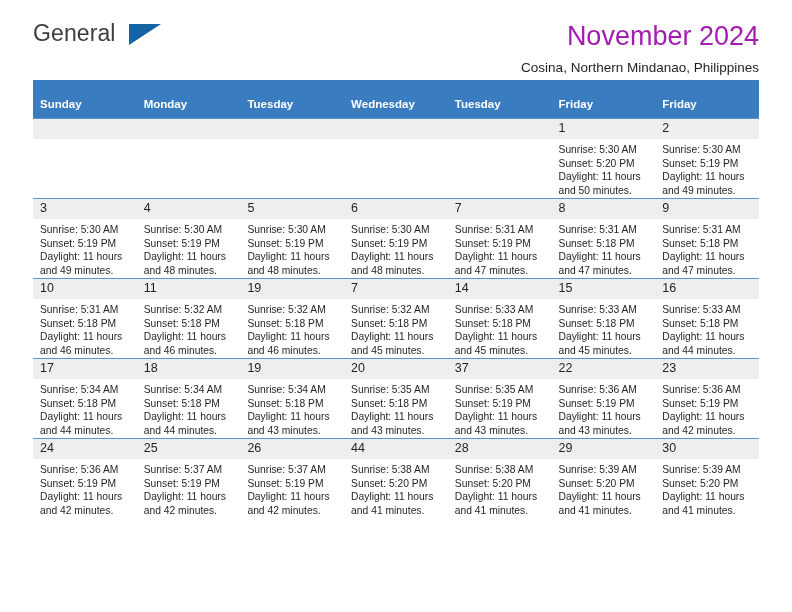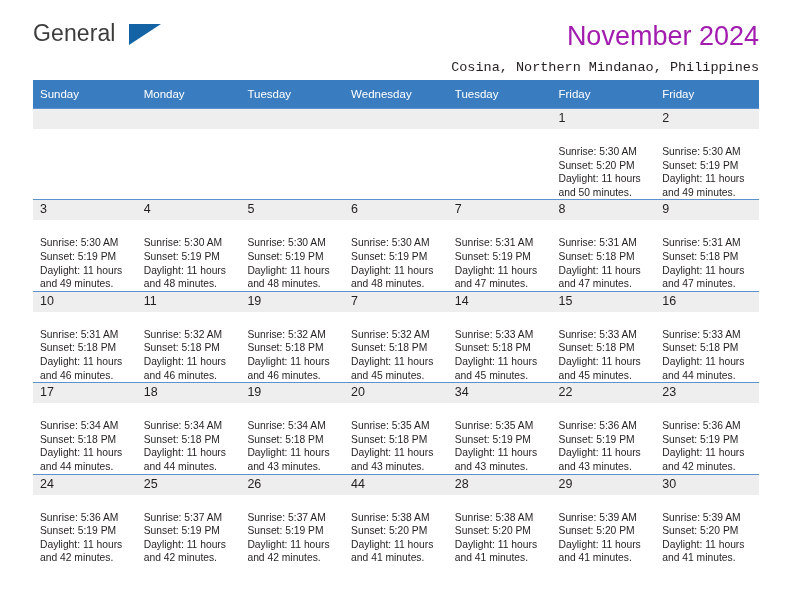--- a/index.html
+++ b/index.html
@@ -68,37 +68,36 @@
     color: #a21caf;
     font-weight: normal;
     line-height: 1.05;
     white-space: nowrap;
   }
   .cal-subtitle {
     font-size: 13.5px;
     color: #231f20;
     margin-top: 10px;
     white-space: nowrap;
-    font-family: Liberation Mono, monospace;
   }
 
   
   .calendar {
     width: 726px;
     border-collapse: collapse;
     table-layout: fixed;
     margin-top: 4px;
   }
   .calendar th {
     background: #3a7cc0;
     color: #ffffff;
     font-size: 11.5px;
-    font-weight: normal;
+    font-weight: bold;
     text-align: left;
-    padding: 5px 0 5px 7px;
+    padding: 15px 0 5px 7px;
     height: 18px;
     border: none;
   }
   .calendar td {
     vertical-align: top;
     height: 79px;
     padding: 0;
     border-top: 1px solid #3a7cc0;
     border-right: none;
     border-left: none;
@@ -114,21 +113,21 @@
     color: #231f20;
     padding: 2px 0 3px 7px;
     height: 15px;
     line-height: 15px;
   }
   td.empty .daynum {
     background: #eeeeee;
     color: transparent;
   }
   .details {
-    padding: 16px 6px 0 7px;
+    padding: 4px 6px 0 7px;
     font-size: 10.3px;
     line-height: 13.6px;
     color: #231f20;
   }
   .details div {
     white-space: nowrap;
   }
   .details .wrap {
     white-space: normal;
   }
@@ -338,21 +337,21 @@
           </td>
           <td>
             <div class="daynum">20</div>
             <div class="details">
               <div>Sunrise: 5:35 AM</div>
               <div>Sunset: 5:18 PM</div>
               <div class="wrap">Daylight: 11 hours and 43 minutes.</div>
             </div>
           </td>
           <td>
-            <div class="daynum">34</div>
+            <div class="daynum">37</div>
             <div class="details">
               <div>Sunrise: 5:35 AM</div>
               <div>Sunset: 5:19 PM</div>
               <div class="wrap">Daylight: 11 hours and 43 minutes.</div>
             </div>
           </td>
           <td>
             <div class="daynum">22</div>
             <div class="details">
               <div>Sunrise: 5:36 AM</div>

